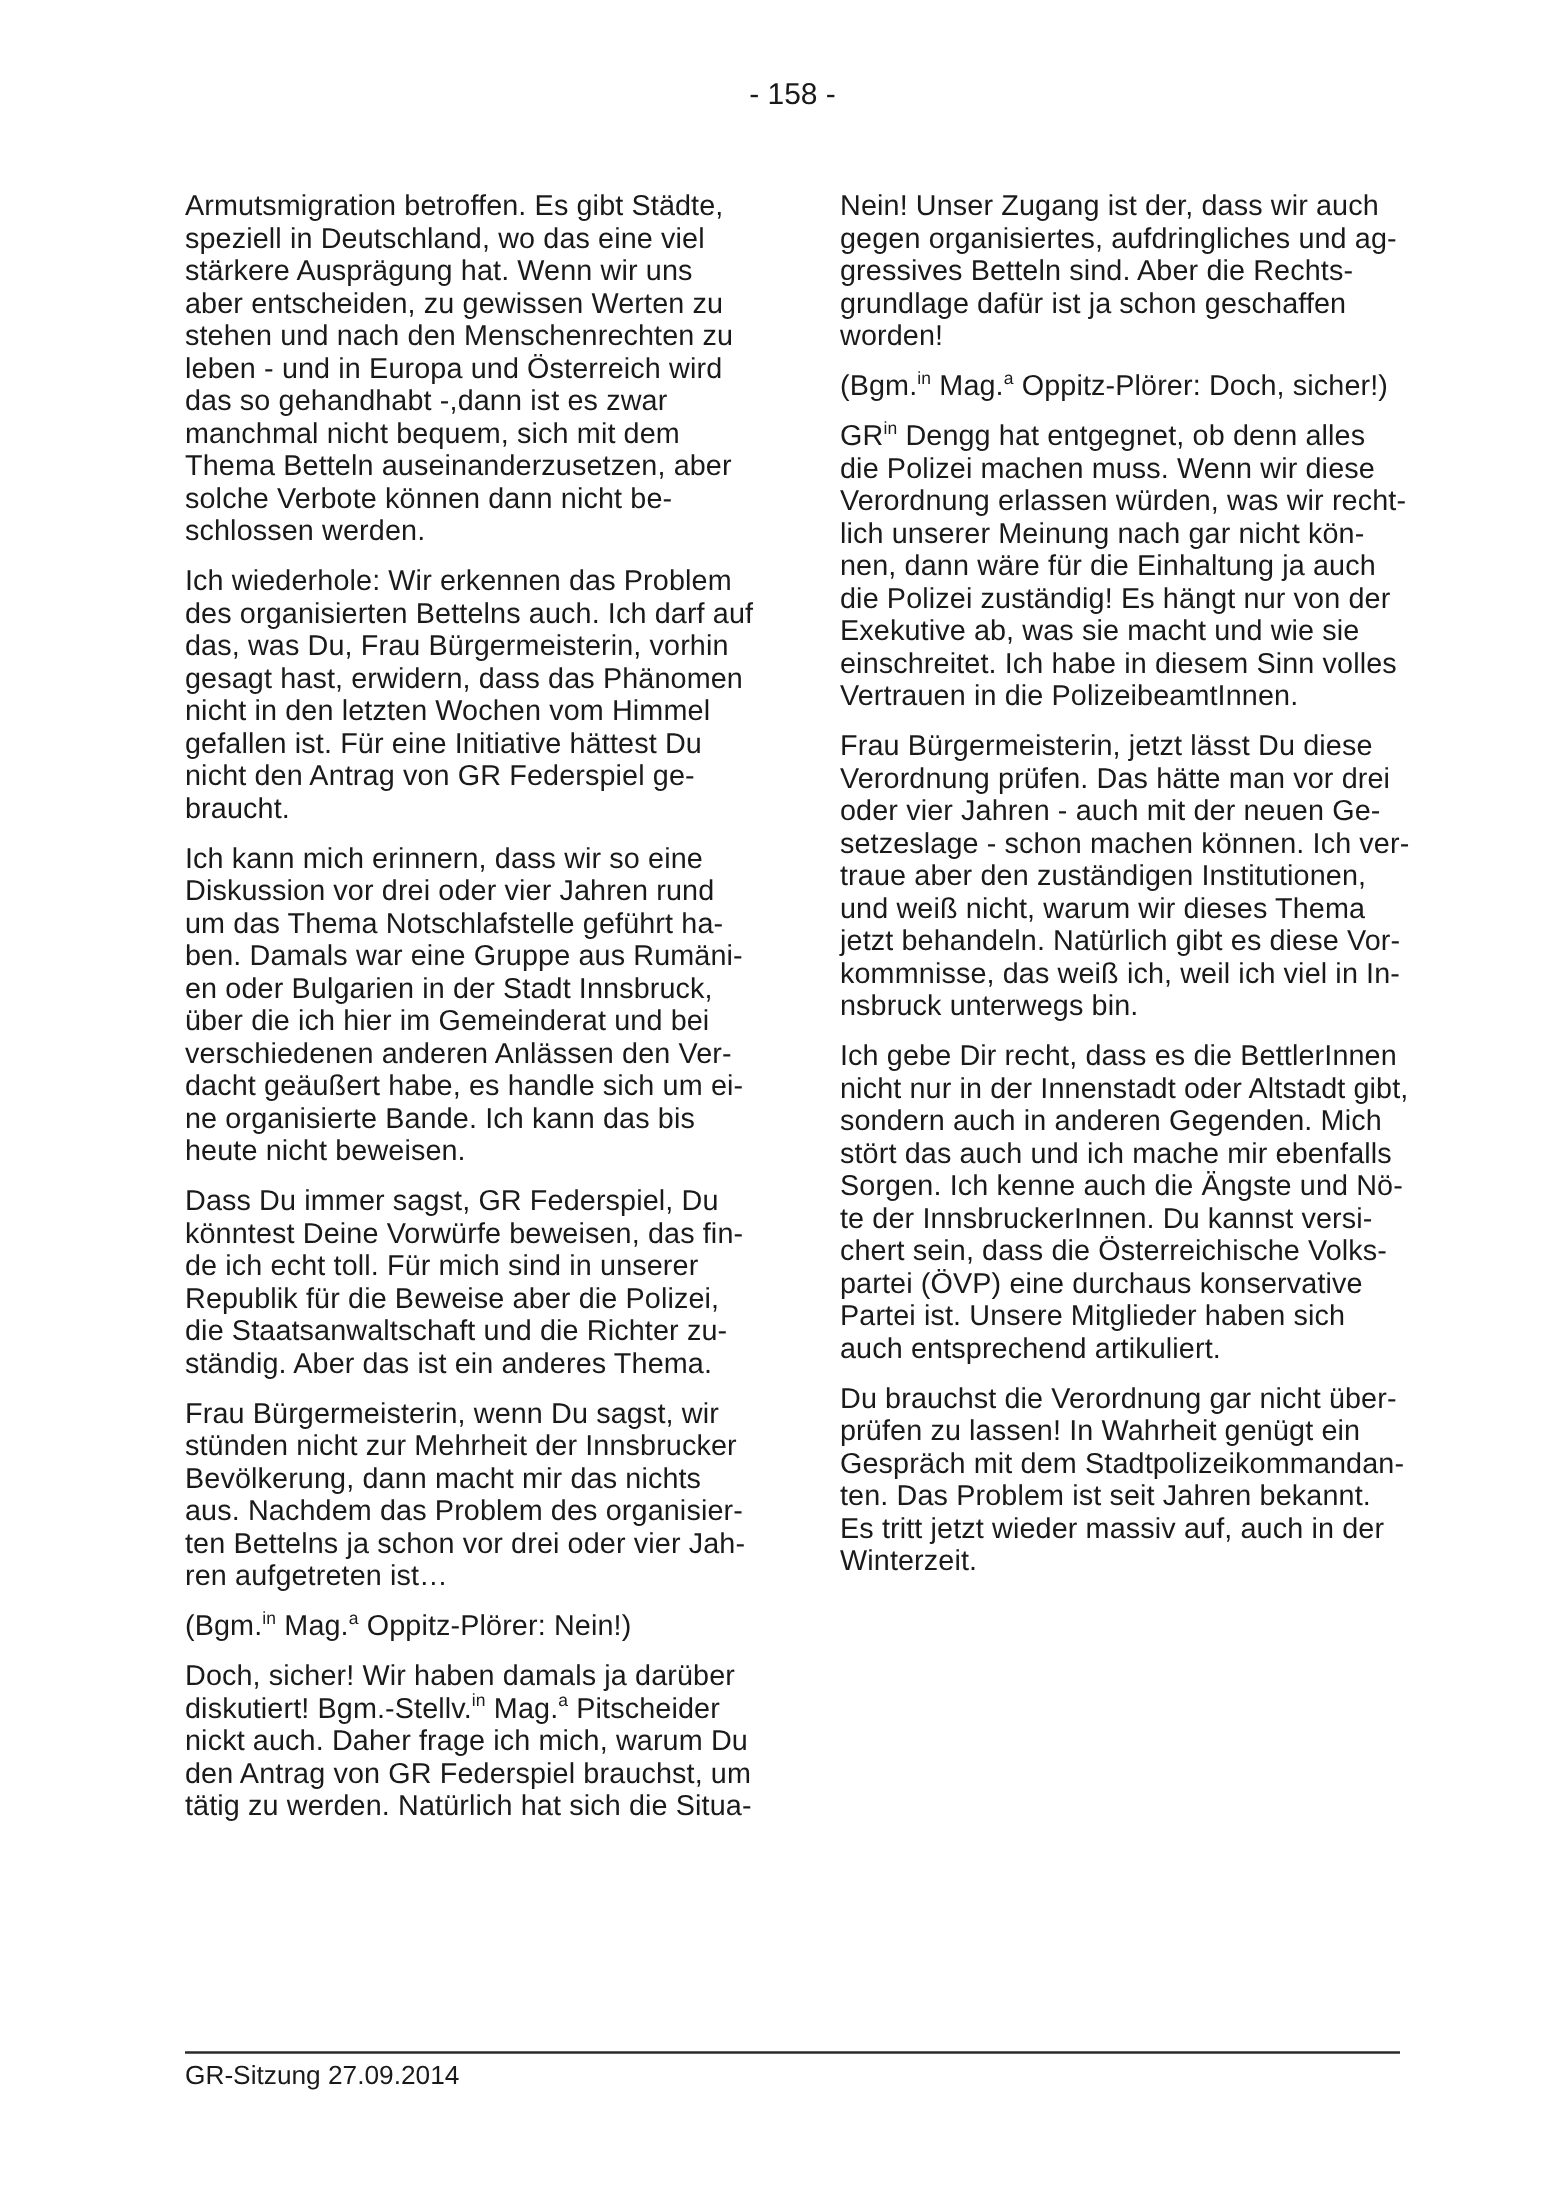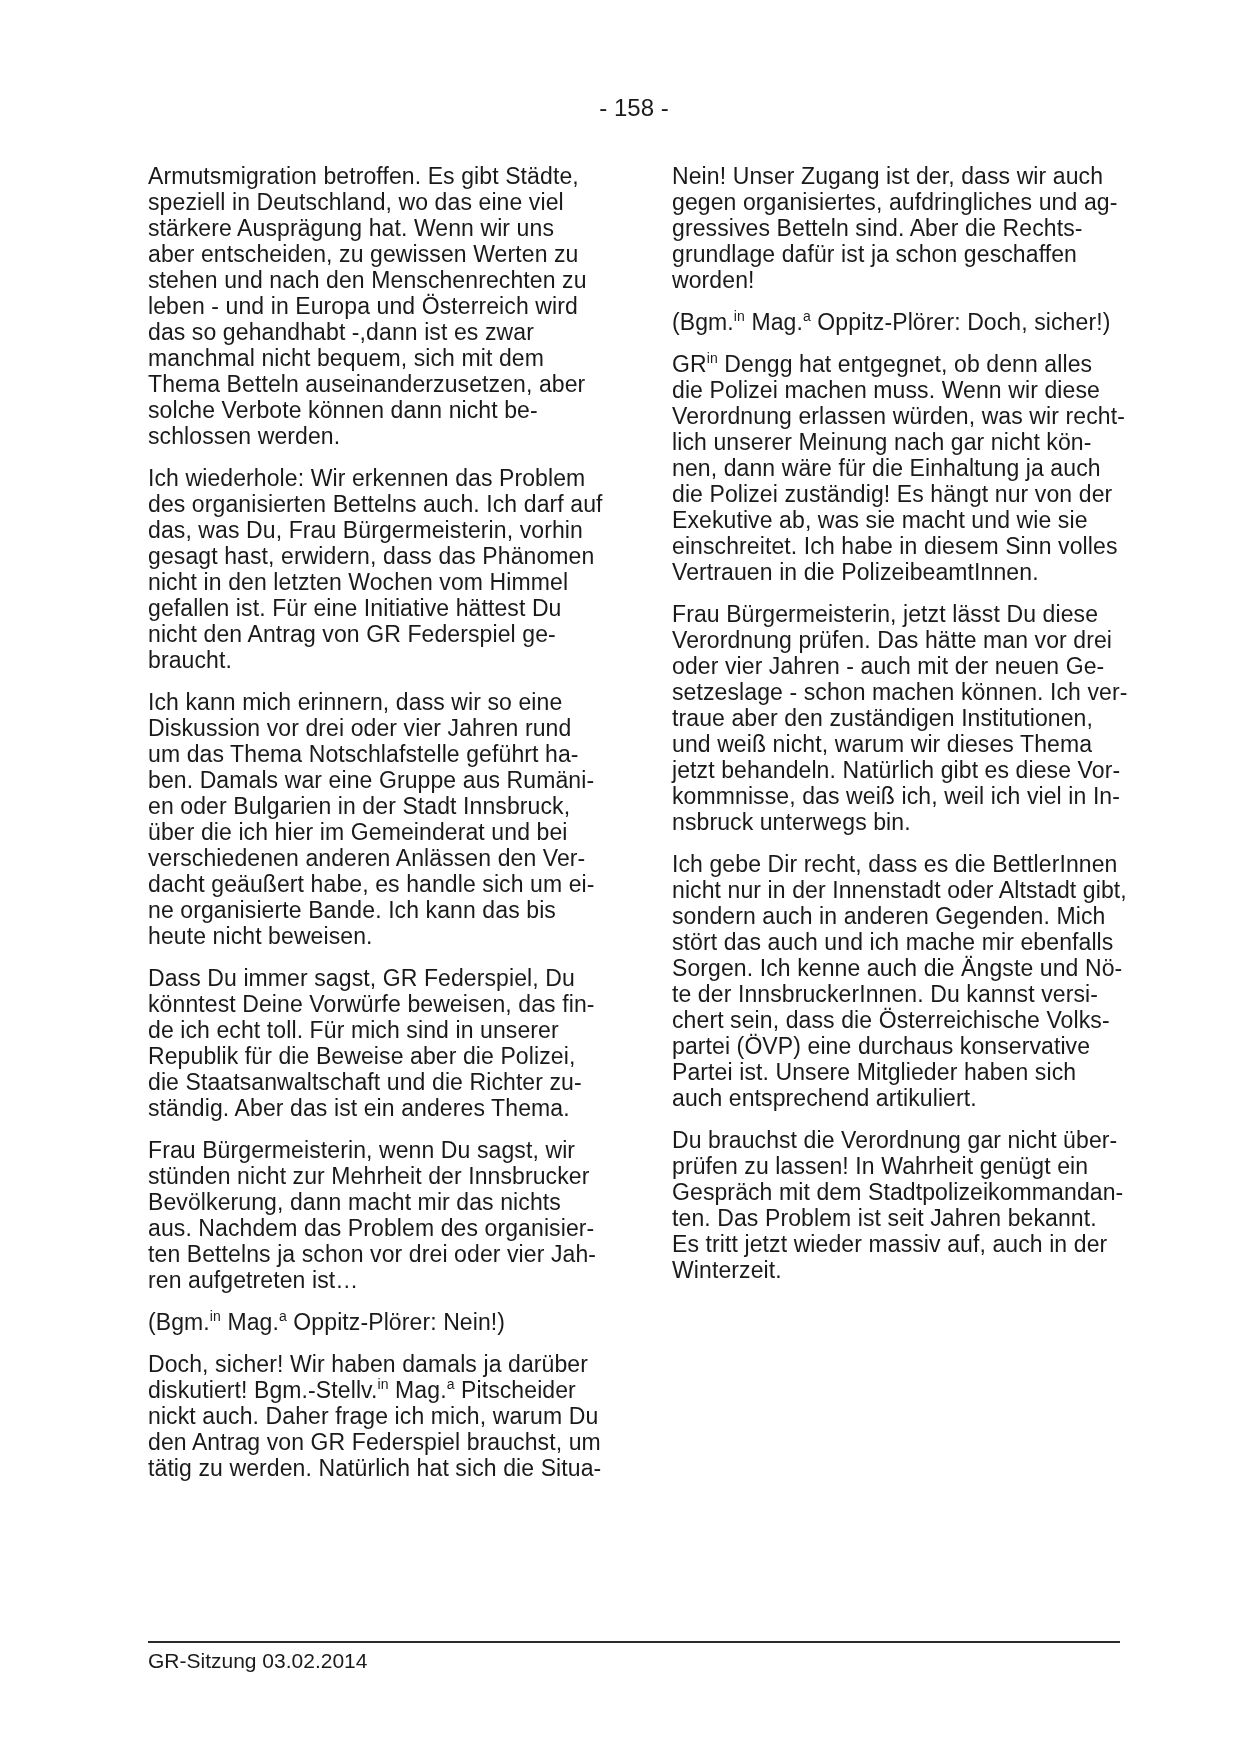--- a/index.html
+++ b/index.html
@@ -17,36 +17,35 @@
     overflow: hidden;
   }
   .page-number {
     position: absolute;
     top: 62px;
     left: 148px;
     width: 972px;
     text-align: center;
     font-size: 24px;
     line-height: 28px;
-    margin-top: 32px;
   }
   .columns {
     position: absolute;
     top: 147px;
     left: 148px;
     width: 972px;
     display: flex;
     gap: 76px;
   }
   .col {
     flex: 0 0 448px;
     width: 448px;
   }
   .para {
-    margin: 16px 0 14px 0;
+    margin: 4px 0 14px 0;
     font-size: 23px;
     line-height: 26px;
     white-space: nowrap;
     letter-spacing: 0.1px;
   }
   .para sup {
     font-size: 14px;
     line-height: 0;
     vertical-align: baseline;
     position: relative;
@@ -90,15 +89,15 @@
         <p class="para">(Bgm.<sup>in</sup> Mag.<sup>a</sup> Oppitz-Plörer: Doch, sicher!)</p>
         <p class="para">GR<sup>in</sup> Dengg hat entgegnet, ob denn alles<br>die Polizei machen muss. Wenn wir diese<br>Verordnung erlassen würden, was wir recht-<br>lich unserer Meinung nach gar nicht kön-<br>nen, dann wäre für die Einhaltung ja auch<br>die Polizei zuständig! Es hängt nur von der<br>Exekutive ab, was sie macht und wie sie<br>einschreitet. Ich habe in diesem Sinn volles<br>Vertrauen in die PolizeibeamtInnen.</p>
         <p class="para">Frau Bürgermeisterin, jetzt lässt Du diese<br>Verordnung prüfen. Das hätte man vor drei<br>oder vier Jahren - auch mit der neuen Ge-<br>setzeslage - schon machen können. Ich ver-<br>traue aber den zuständigen Institutionen,<br>und weiß nicht, warum wir dieses Thema<br>jetzt behandeln. Natürlich gibt es diese Vor-<br>kommnisse, das weiß ich, weil ich viel in In-<br>nsbruck unterwegs bin.</p>
         <p class="para">Ich gebe Dir recht, dass es die BettlerInnen<br>nicht nur in der Innenstadt oder Altstadt gibt,<br>sondern auch in anderen Gegenden. Mich<br>stört das auch und ich mache mir ebenfalls<br>Sorgen. Ich kenne auch die Ängste und Nö-<br>te der InnsbruckerInnen. Du kannst versi-<br>chert sein, dass die Österreichische Volks-<br>partei (ÖVP) eine durchaus konservative<br>Partei ist. Unsere Mitglieder haben sich<br>auch entsprechend artikuliert.</p>
         <p class="para">Du brauchst die Verordnung gar nicht über-<br>prüfen zu lassen! In Wahrheit genügt ein<br>Gespräch mit dem Stadtpolizeikommandan-<br>ten. Das Problem ist seit Jahren bekannt.<br>Es tritt jetzt wieder massiv auf, auch in der<br>Winterzeit.</p>
       </div>
   </div>
 
   <div class="footer">
     <div class="footer-rule"></div>
-    <div class="footer-text">GR-Sitzung 03.02.2014</div>
+    <div class="footer-text">GR-Sitzung 27.09.2014</div>
   </div>
 </div>
 
 </body></html>

